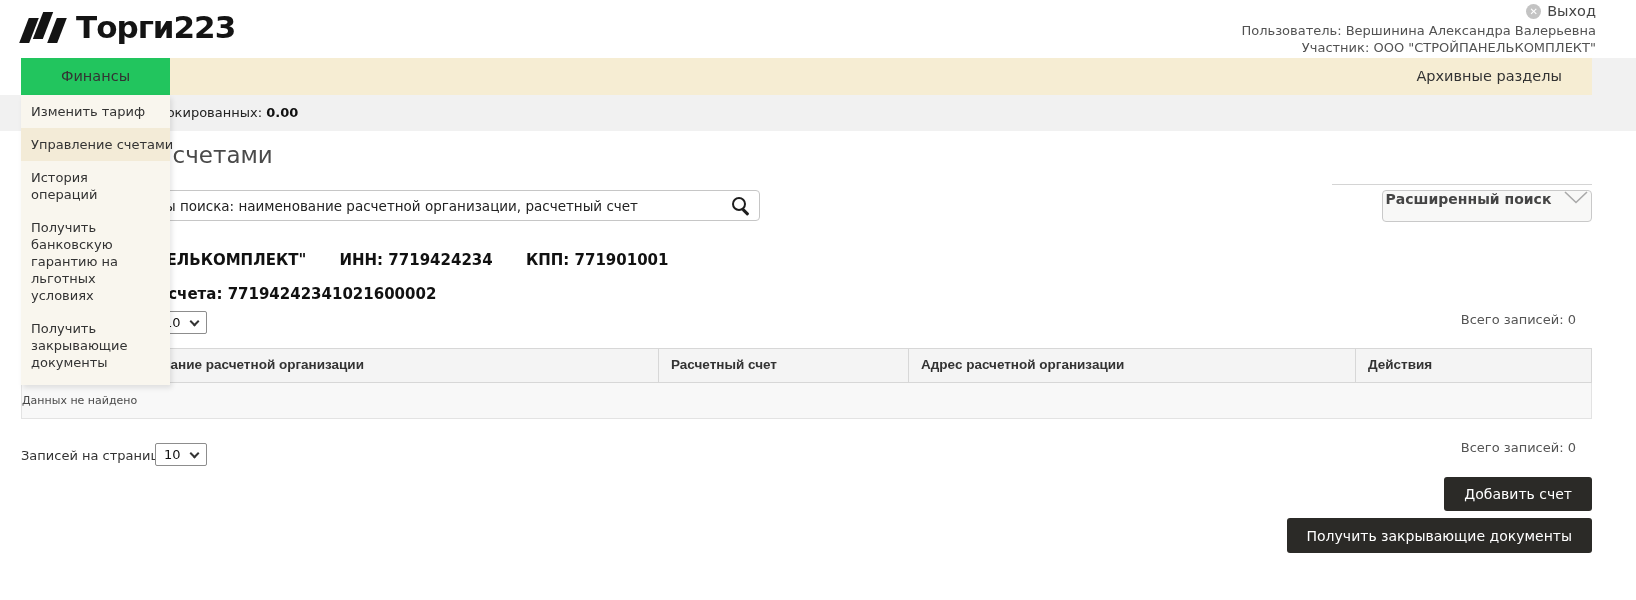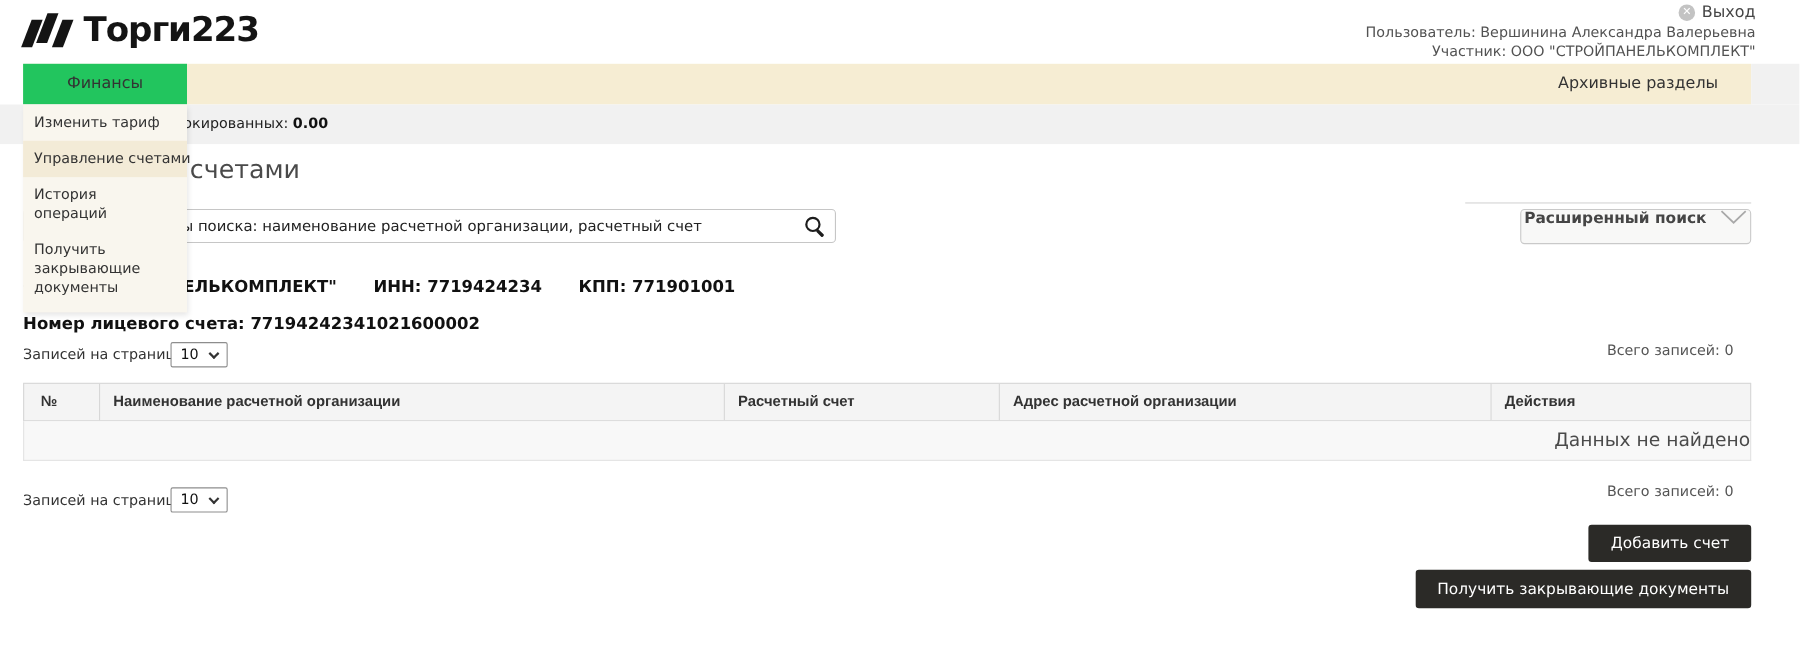--- a/index.html
+++ b/index.html
@@ -72,21 +72,21 @@
   .total { position:absolute; right:60px; font-size:13px; color:#555; }
 
   
   .table { position:absolute; left:21px; top:348px; width:1571px; }
   .thead { display:flex; background:#f4f4f4; border:1px solid #d7d7d7; height:35px; }
   .th { border-right:1px solid #d7d7d7; padding:8px 8px 0 12px; font-size:13.5px; font-weight:bold;
         color:#333; font-family:"Liberation Sans", sans-serif; overflow:hidden; white-space:nowrap; }
   .th0 { width:69px; padding-left:15px; } .th1 { width:568px; } .th2 { width:250px; }
   .th3 { width:447px; } .th4 { flex:1; border-right:none; }
   .empty-row { height:36px; background:#f8f8f8; border:1px solid #e3e3e3; border-top:none;
-               text-align:right; line-height:35px; font-size:17px; color:#4a4a4a; }
+               text-align:left; line-height:35px; font-size:11px; color:#4a4a4a; }
 
   
   .dark-btn { position:absolute; right:44px; background:#2b2a27; color:#fff; border:none;
               border-radius:3px; font-size:14px; font-family:"DejaVu Sans", sans-serif;
               padding:0 20px; cursor:pointer; }
   .btn-add  { top:477px; height:34px; }
   .btn-docs { top:518px; height:35px; }
 </style>
 </head>
 <body>
@@ -181,16 +181,17 @@
     <span>0</span>
   </div>
 
   <button class="dark-btn btn-add">Добавить счет</button>
   <button class="dark-btn btn-docs">Получить закрывающие документы</button>
 
   <div class="dropdown">
       <div class="dd-item">Изменить тариф</div>
       <div class="dd-item active">Управление счетами</div>
       <div class="dd-item">История операций</div>
+      <div class="dd-item">Получить банковскую гарантию на льготных условиях</div>
       <div class="dd-item">Получить закрывающие документы</div>
     </div>
 
 </div>
 
 </body></html>

